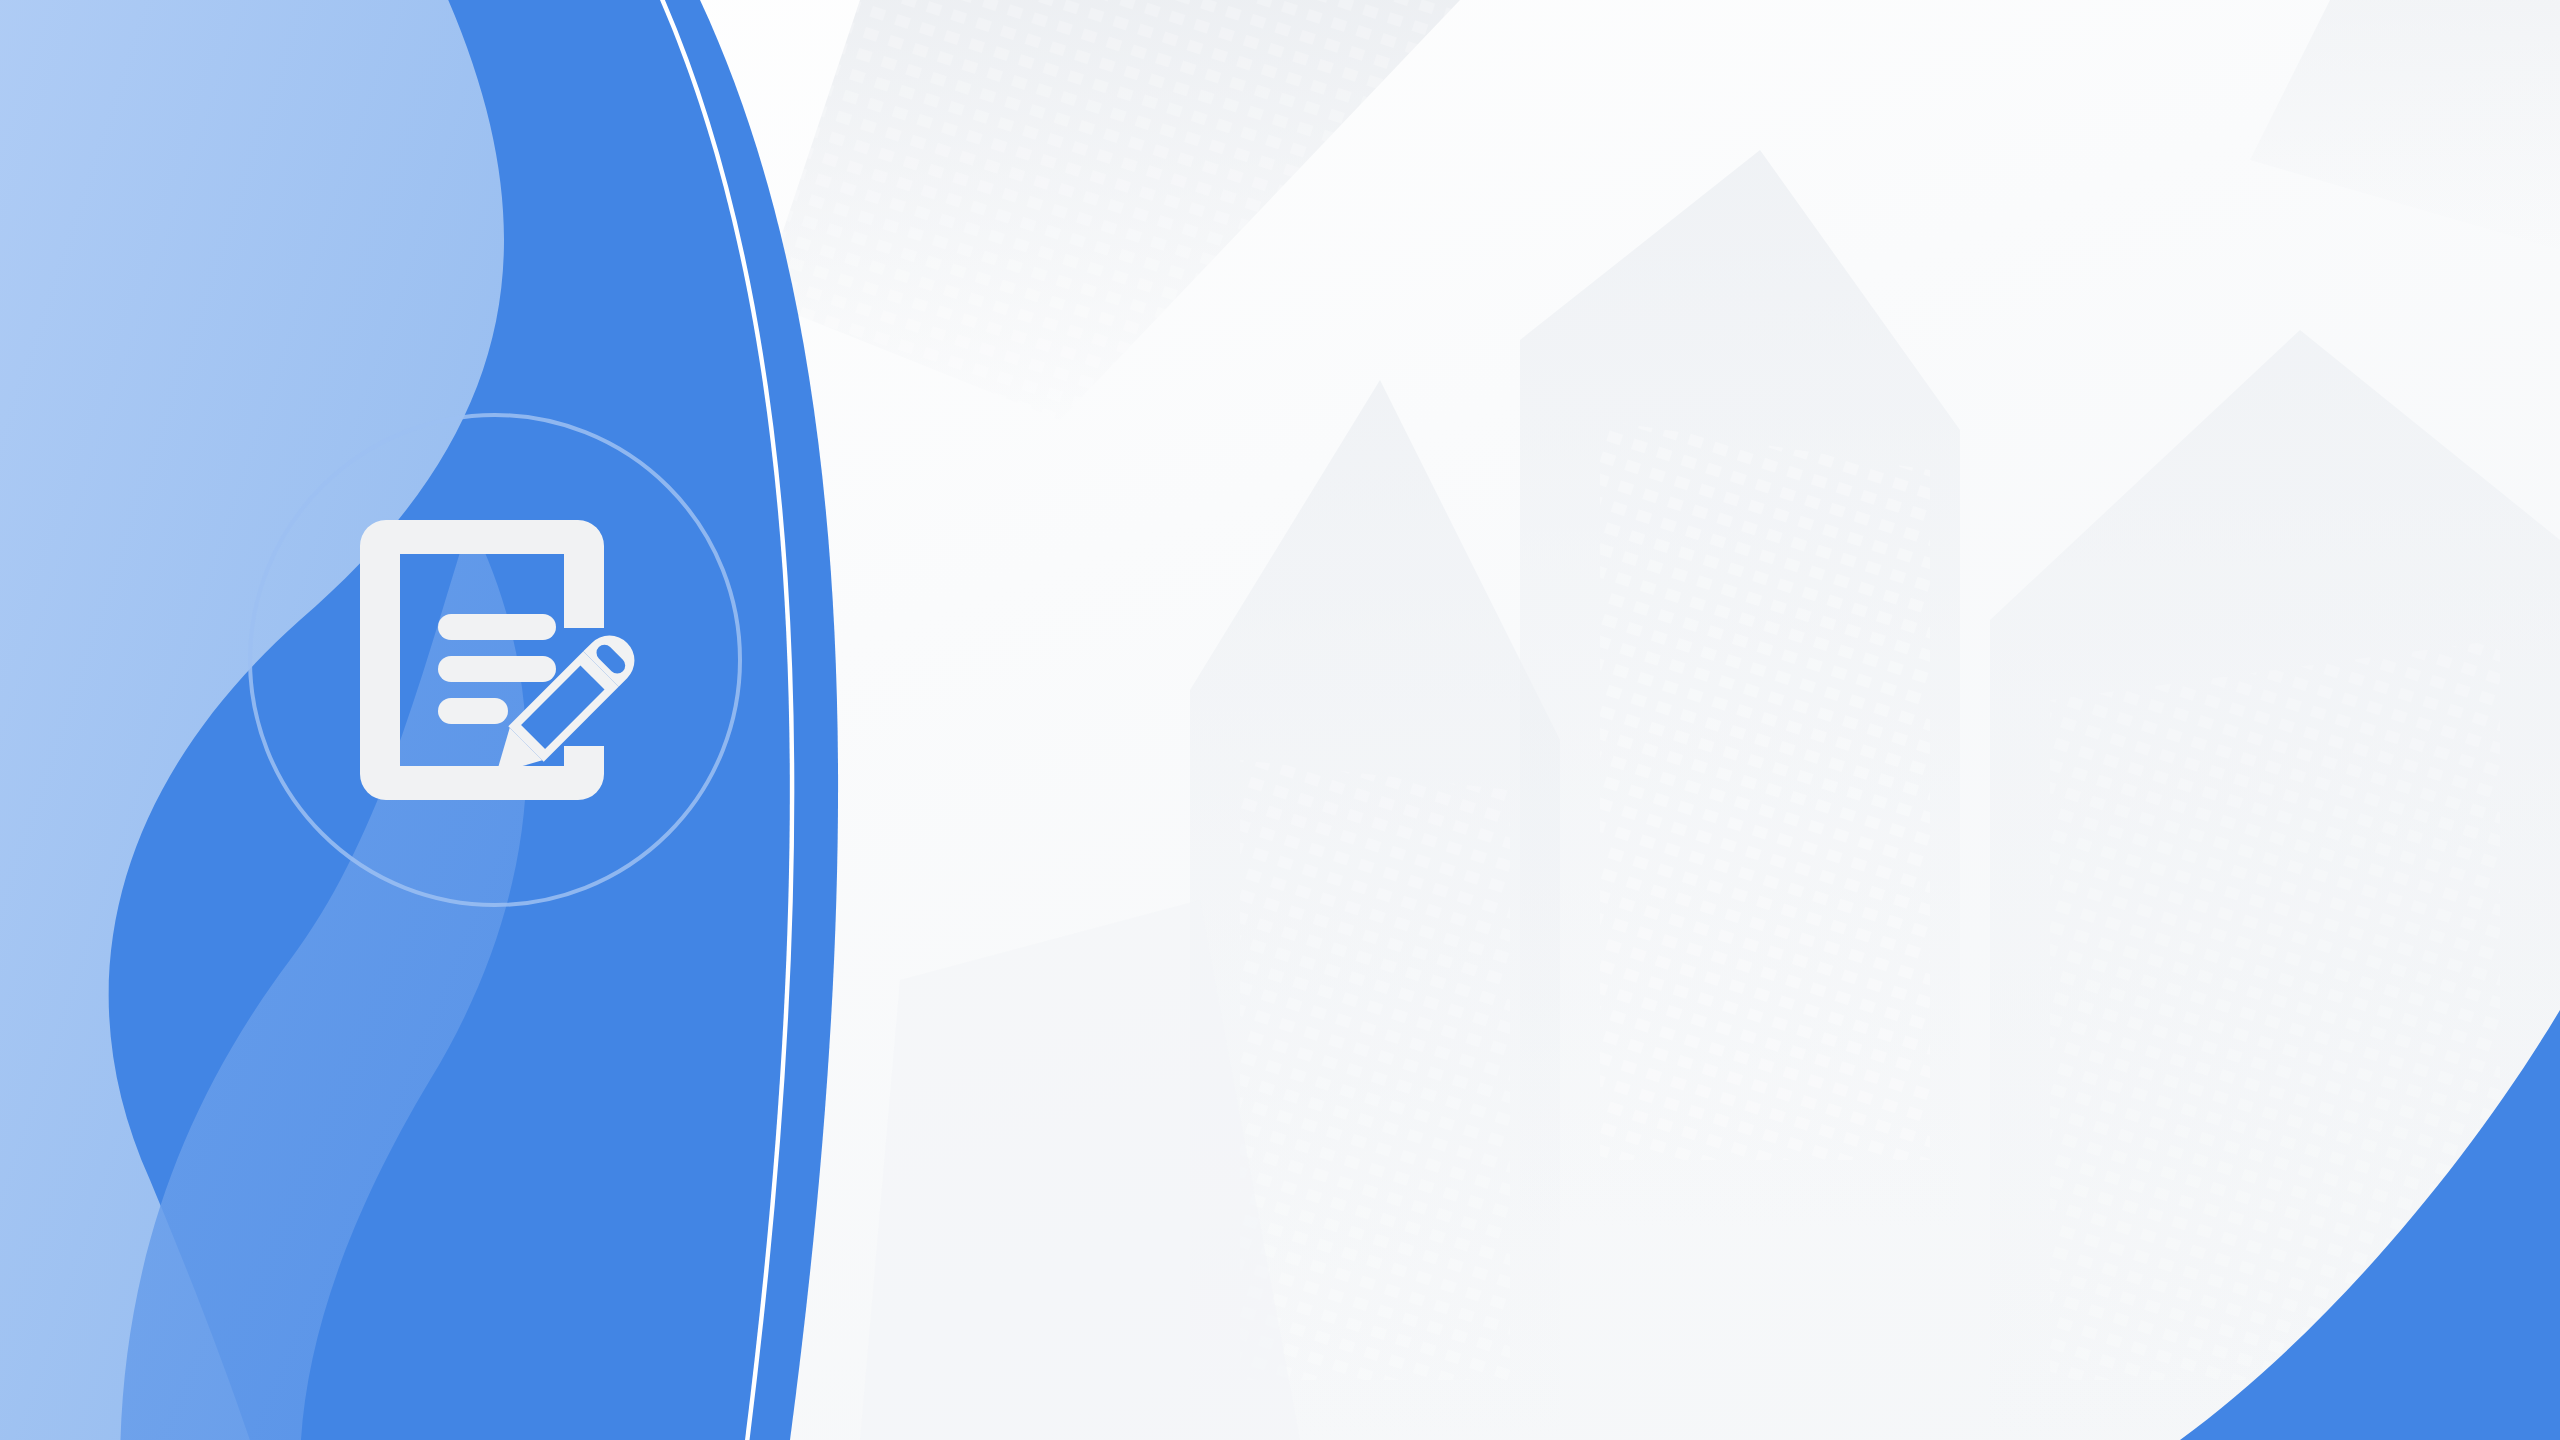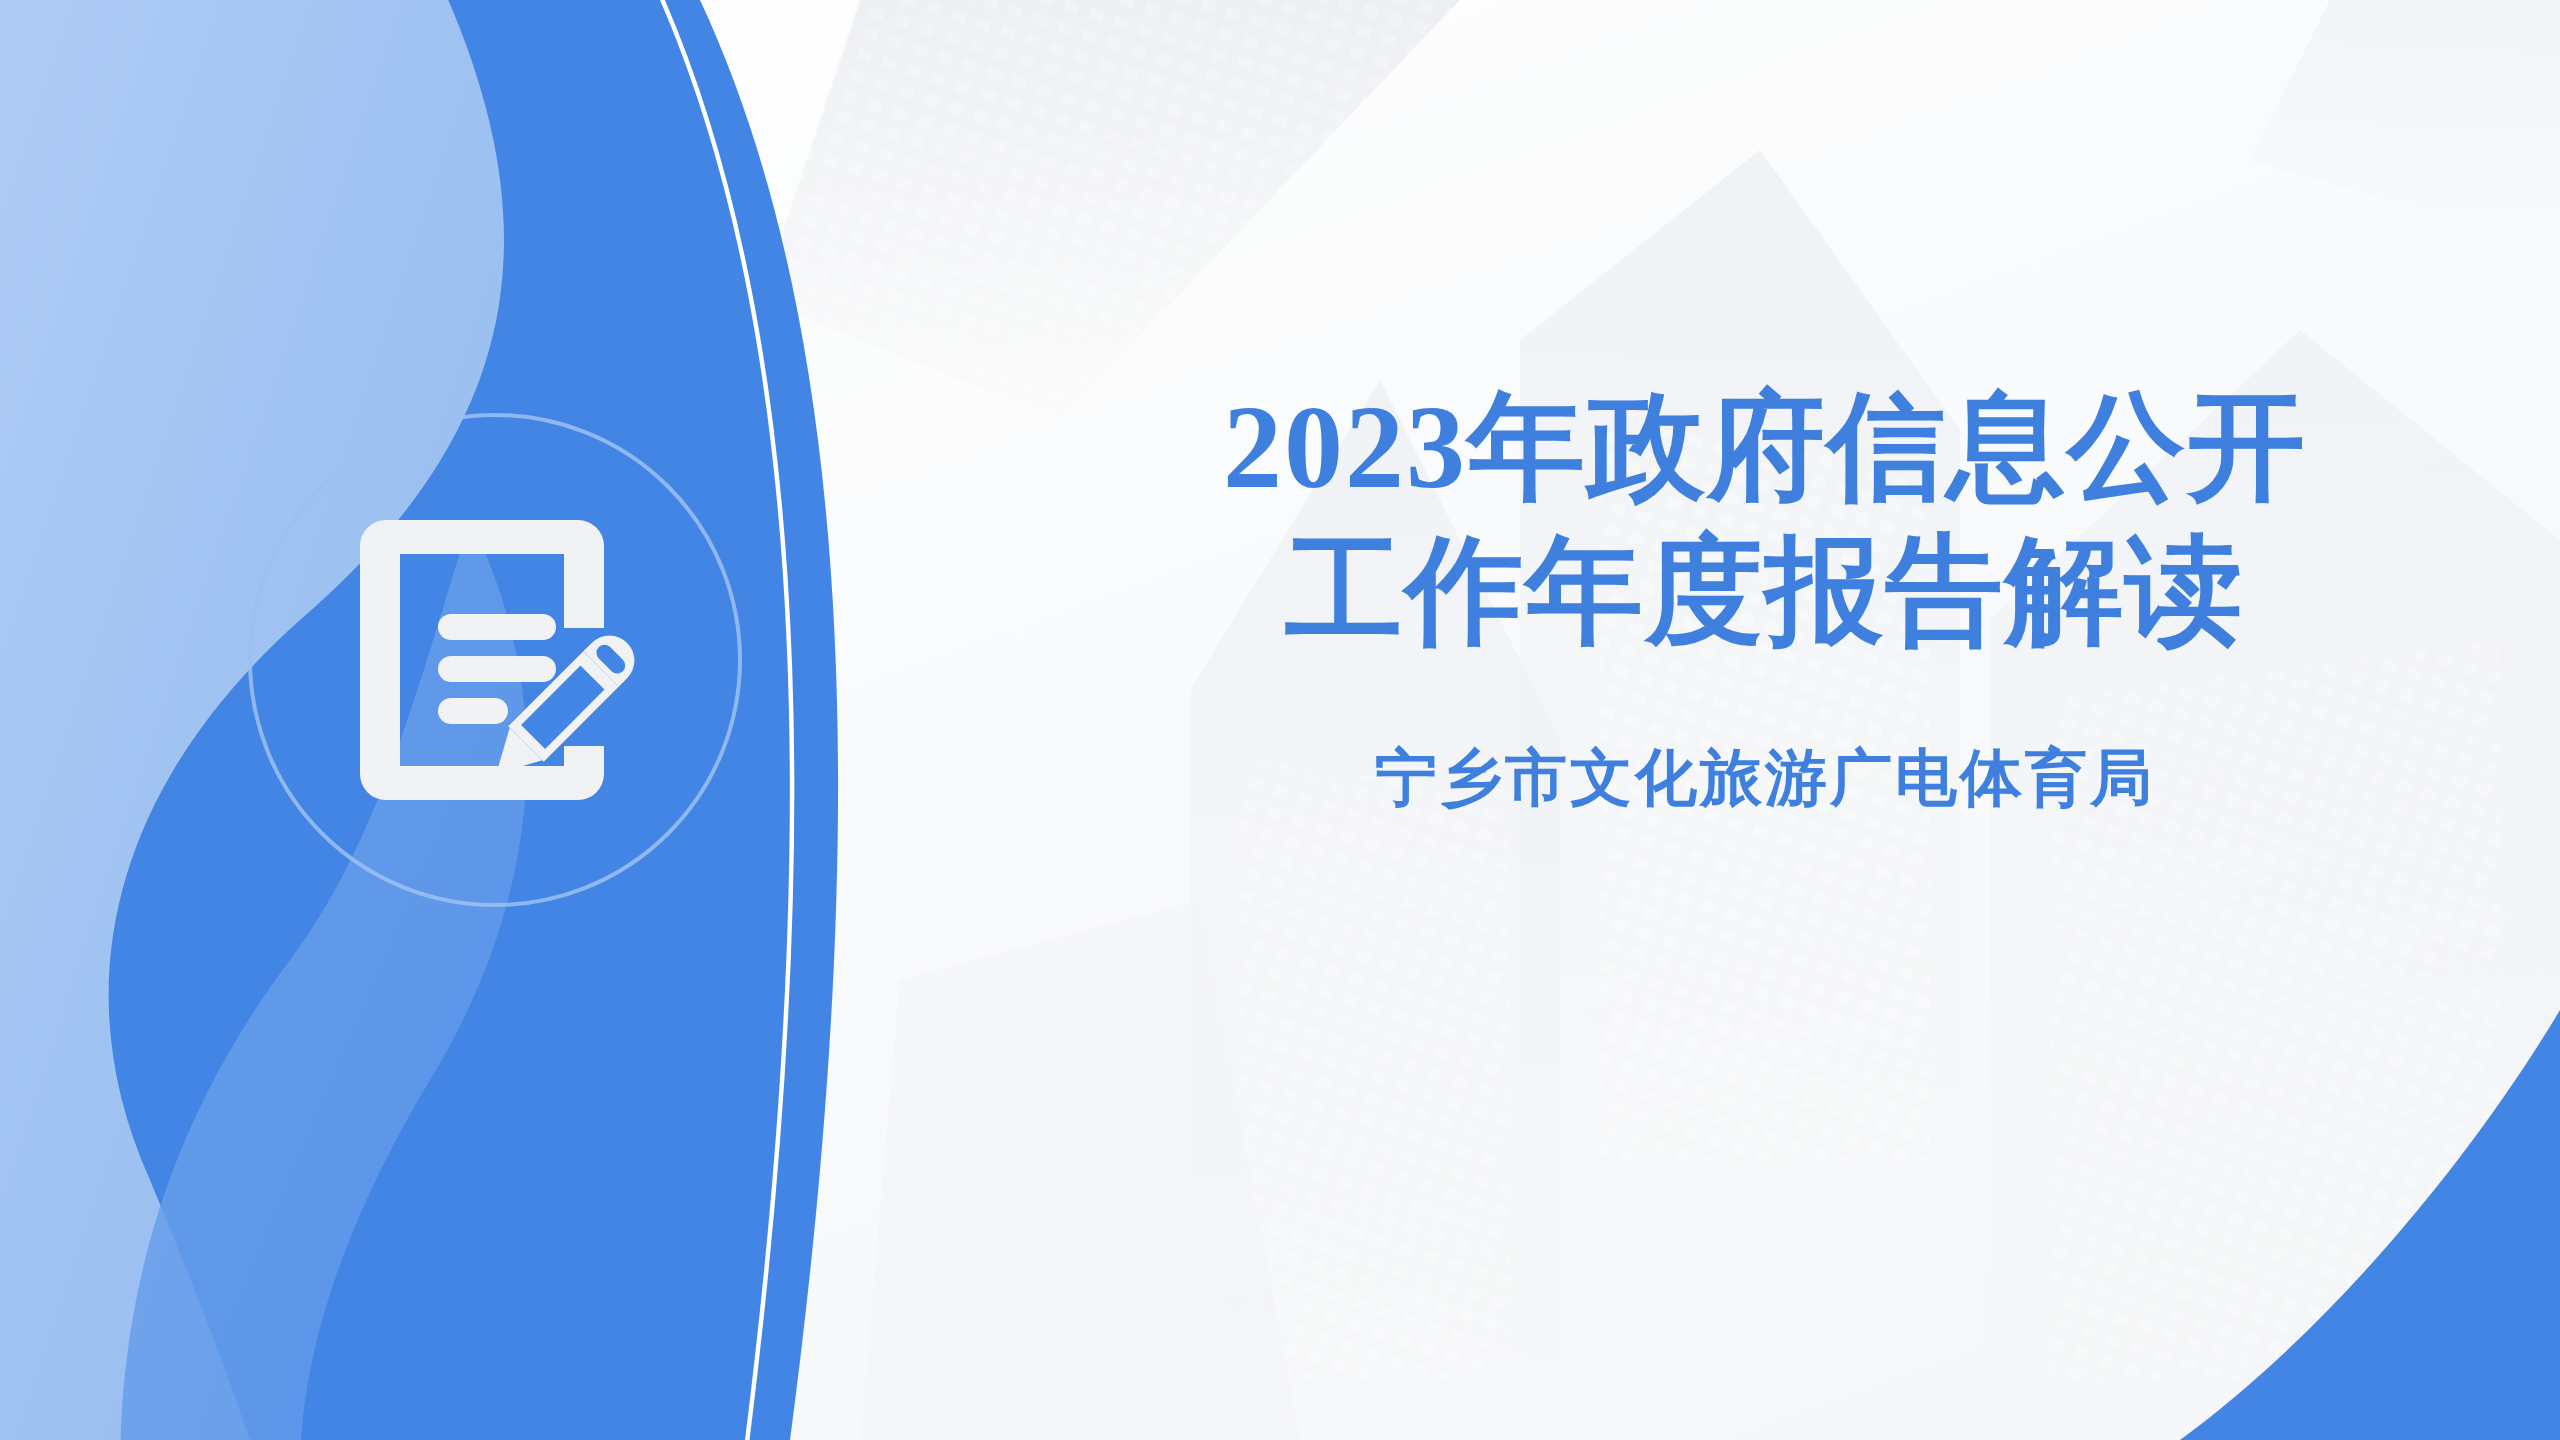--- a/index.html
+++ b/index.html
@@ -211,19 +211,14 @@
       </g>
     </svg>
   </div>
 
   <div class="corner-art">
     <svg viewBox="0 0 420 430" width="420" height="430" preserveAspectRatio="none">
       <path d="M420,0 C 330,150 190,320 40,430 L420,430 Z" fill="#4285E4"></path>
     </svg>
   </div>
 
-  <div class="text-block">
-    <div class="title-line">2023年政府信息公开</div>
-    <div class="title-line">工作年度报告解读</div>
-    <div class="subtitle">宁乡市文化旅游广电体育局</div>
-  </div>
 
 </div>
 
 </body></html>

